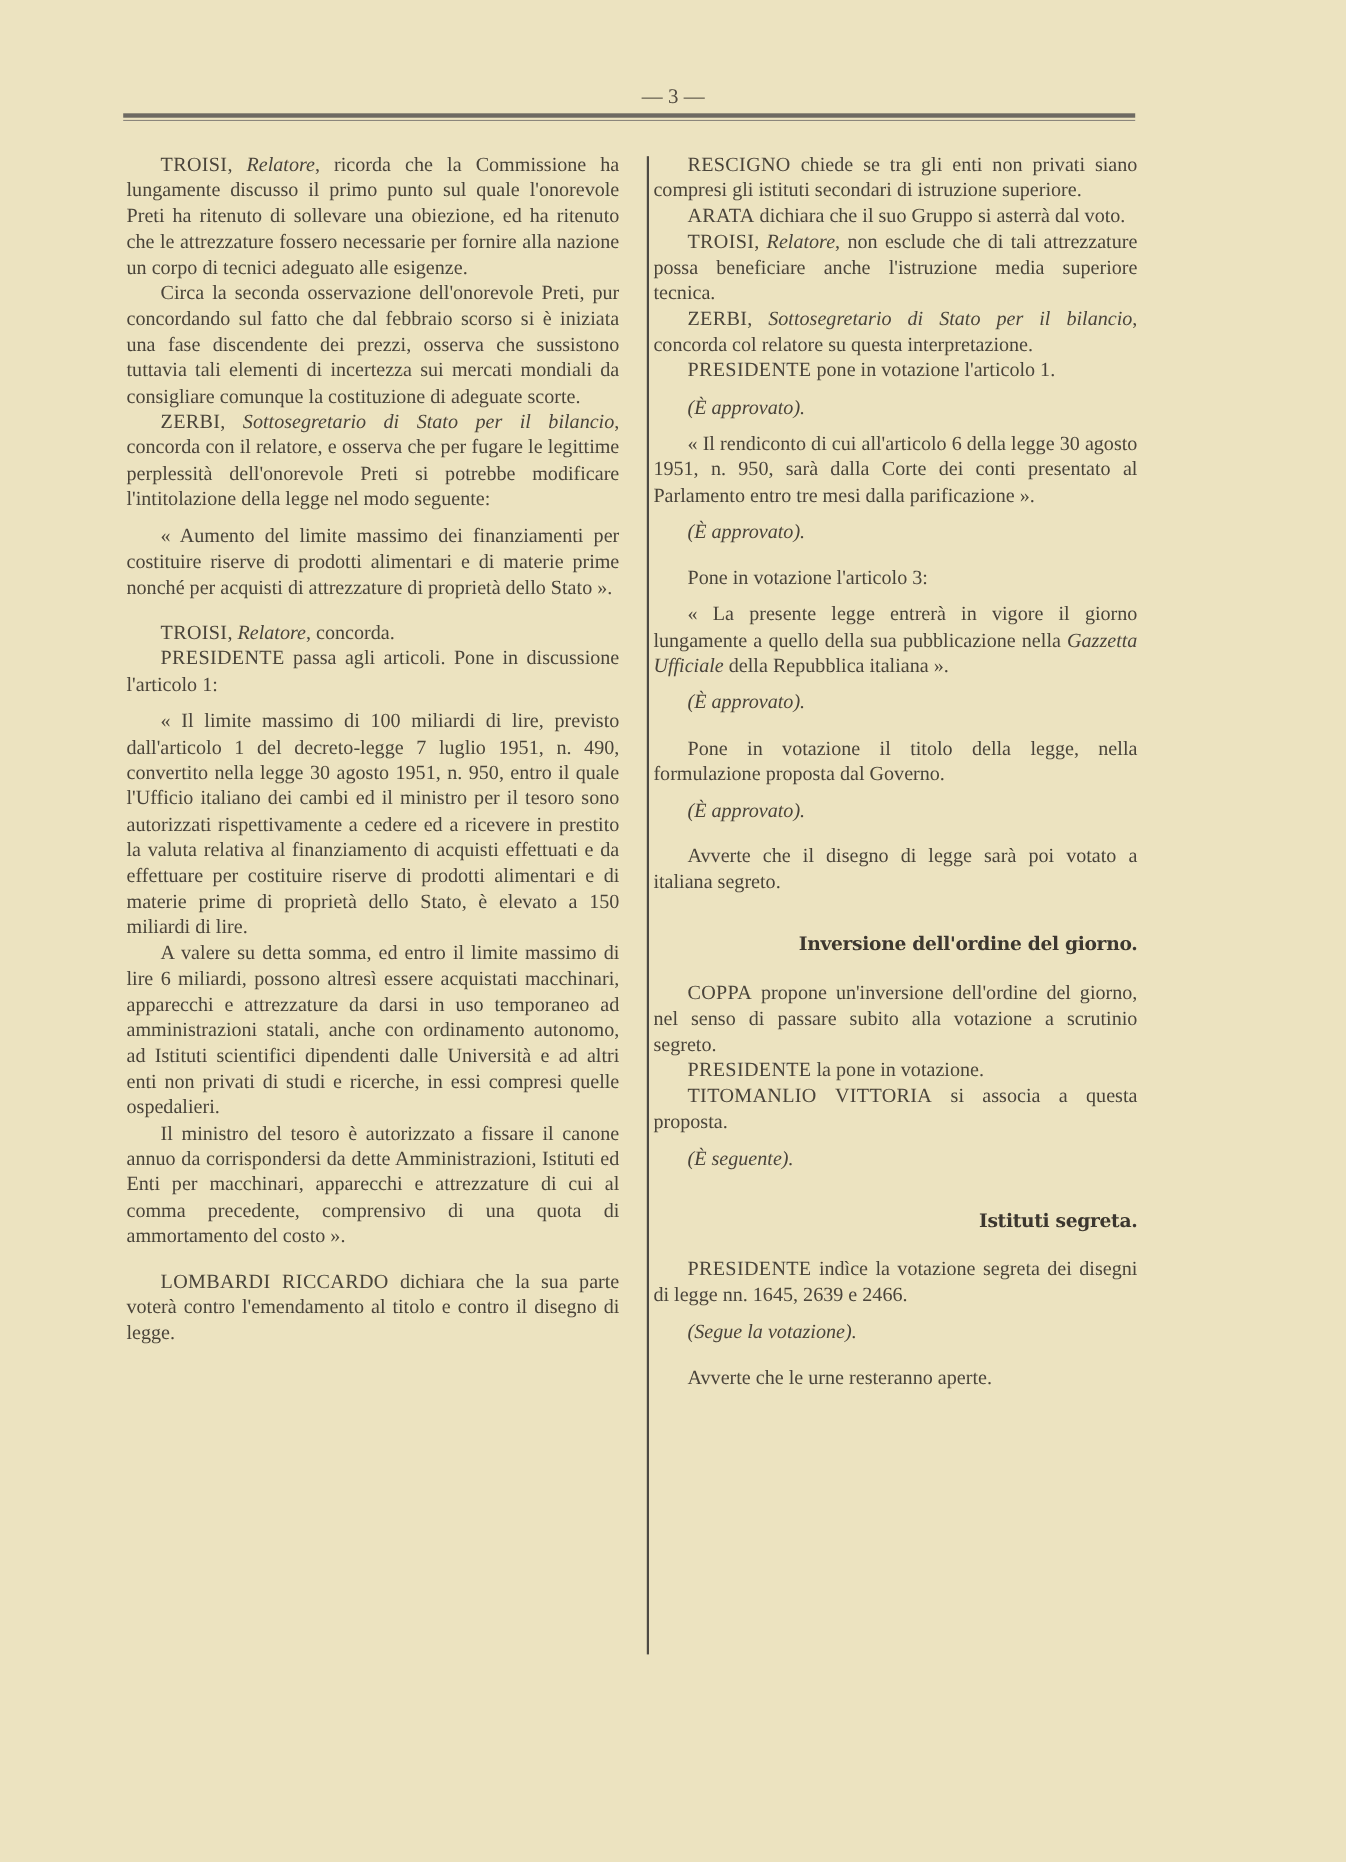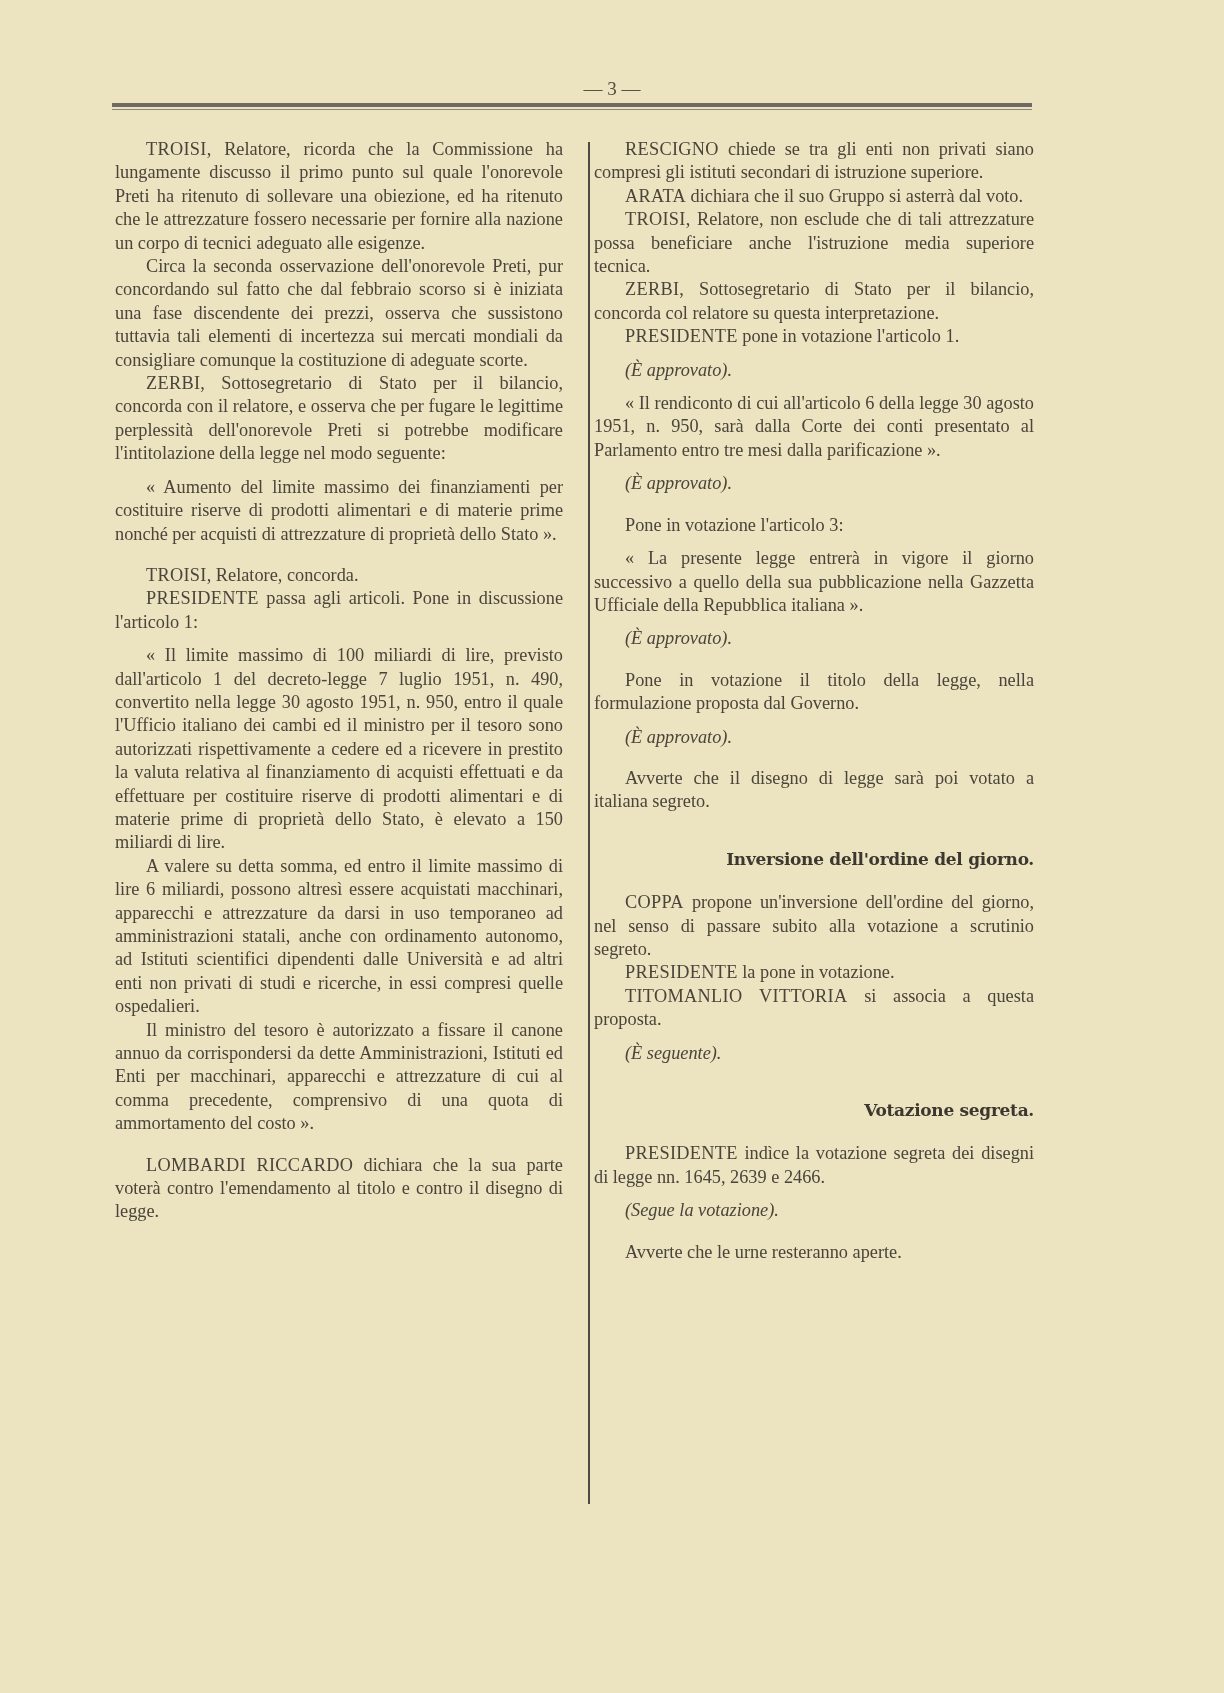--- a/index.html
+++ b/index.html
@@ -33,21 +33,21 @@
     .col-left { left: 115px; width: 448px; }
     .col-right { left: 594px; width: 440px; }
     .divider {
       position: absolute; left: 588px; top: 142px; width: 2px; height: 1362px;
       background: #4e4a43;
     }
     p { margin: 0; text-indent: 31px; }
     .gap { margin-top: 10px; }
     .gap-lg { margin-top: 18px; }
     .speaker { letter-spacing: 0.3px; }
-    .role { }
+    .role { font-style: italic; }
     .quote { text-indent: 31px; }
     .approved { font-style: italic; text-indent: 31px; }
     .heading {
       text-align: right; font-weight: bold; text-indent: 0;
       font-family: "DejaVu Serif", serif; font-size: 17px;
       color: #3c372f; margin-top: 34px; margin-bottom: 20px;
       letter-spacing: -0.3px;
     }
   </style>
 </head>
@@ -74,27 +74,27 @@
 <div class="column col-right">
   <p><span class="speaker">RESCIGNO</span><span> chiede se tra gli enti non privati siano compresi gli istituti secondari di istruzione superiore.</span></p>
   <p><span class="speaker">ARATA</span><span> dichiara che il suo Gruppo si asterrà dal voto.</span></p>
   <p><span class="speaker">TROISI</span>, <span class="role">Relatore</span><span>, non esclude che di tali attrezzature possa beneficiare anche l'istruzione media superiore tecnica.</span></p>
   <p><span class="speaker">ZERBI</span>, <span class="role">Sottosegretario di Stato per il bilancio</span><span>, concorda col relatore su questa interpretazione.</span></p>
   <p><span class="speaker">PRESIDENTE</span><span> pone in votazione l'articolo 1.</span></p>
   <p class="approved gap">(È approvato).</p>
   <p class="quote gap">« Il rendiconto di cui all'articolo 6 della legge 30 agosto 1951, n. 950, sarà dalla Corte dei conti presentato al Parlamento entro tre mesi dalla parificazione ».</p>
   <p class="approved gap">(È approvato).</p>
   <p class="gap-lg">Pone in votazione l'articolo 3:</p>
-  <p class="quote gap"><span>« La presente legge entrerà in vigore il giorno successivo a quello della sua pubblicazione nella </span><span class="role">Gazzetta Ufficiale</span><span> della Repubblica italiana ».</span></p>
+  <p class="quote gap"><span>« La presente legge entrerà in vigore il giorno lungamente a quello della sua pubblicazione nella </span><span class="role">Gazzetta Ufficiale</span><span> della Repubblica italiana ».</span></p>
   <p class="approved gap">(È approvato).</p>
   <p class="gap-lg">Pone in votazione il titolo della legge, nella formulazione proposta dal Governo.</p>
   <p class="approved gap">(È approvato).</p>
   <p class="gap-lg">Avverte che il disegno di legge sarà poi votato a italiana segreto.</p>
   <p class="heading">Inversione dell'ordine del giorno.</p>
   <p><span class="speaker">COPPA</span><span> propone un'inversione dell'ordine del giorno, nel senso di passare subito alla votazione a scrutinio segreto.</span></p>
   <p><span class="speaker">PRESIDENTE</span><span> la pone in votazione.</span></p>
   <p><span class="speaker">TITOMANLIO VITTORIA</span><span> si associa a questa proposta.</span></p>
   <p class="approved gap">(È seguente).</p>
-  <p class="heading">Votazione segreta.</p>
+  <p class="heading">Istituti segreta.</p>
   <p><span class="speaker">PRESIDENTE</span><span> indìce la votazione segreta dei disegni di legge nn. 1645, 2639 e 2466.</span></p>
   <p class="approved gap">(Segue la votazione).</p>
   <p class="gap-lg">Avverte che le urne resteranno aperte.</p>
 </div>
 
 </body></html>

